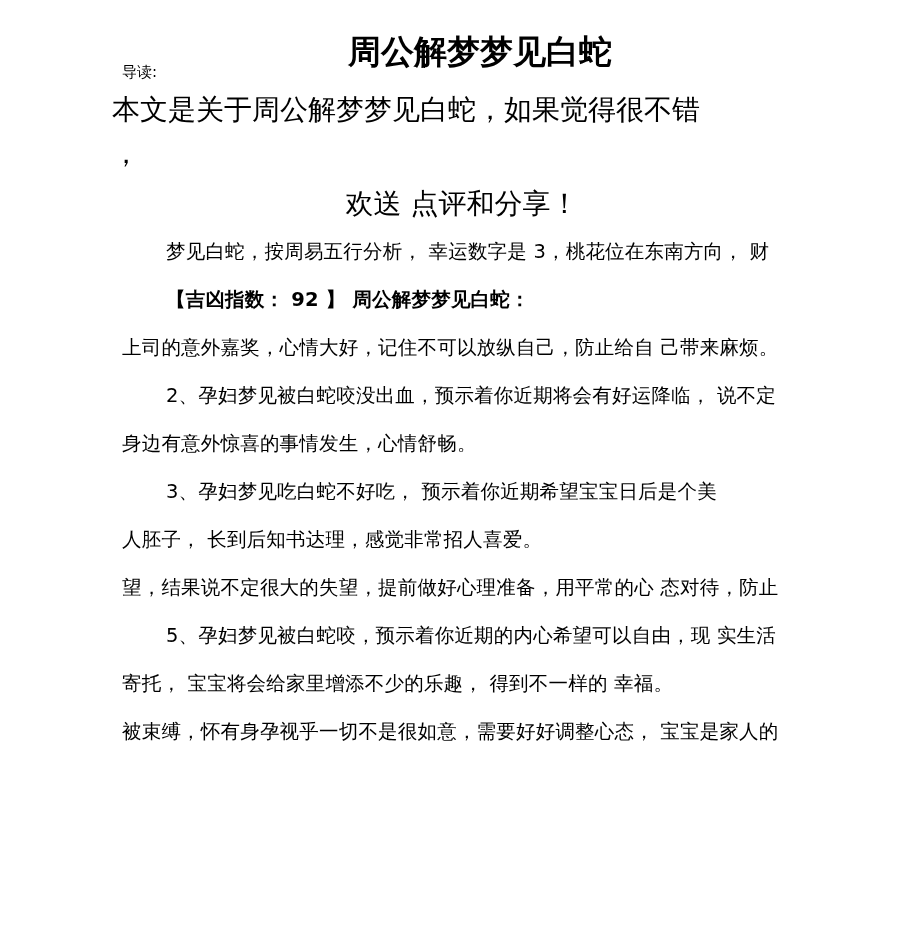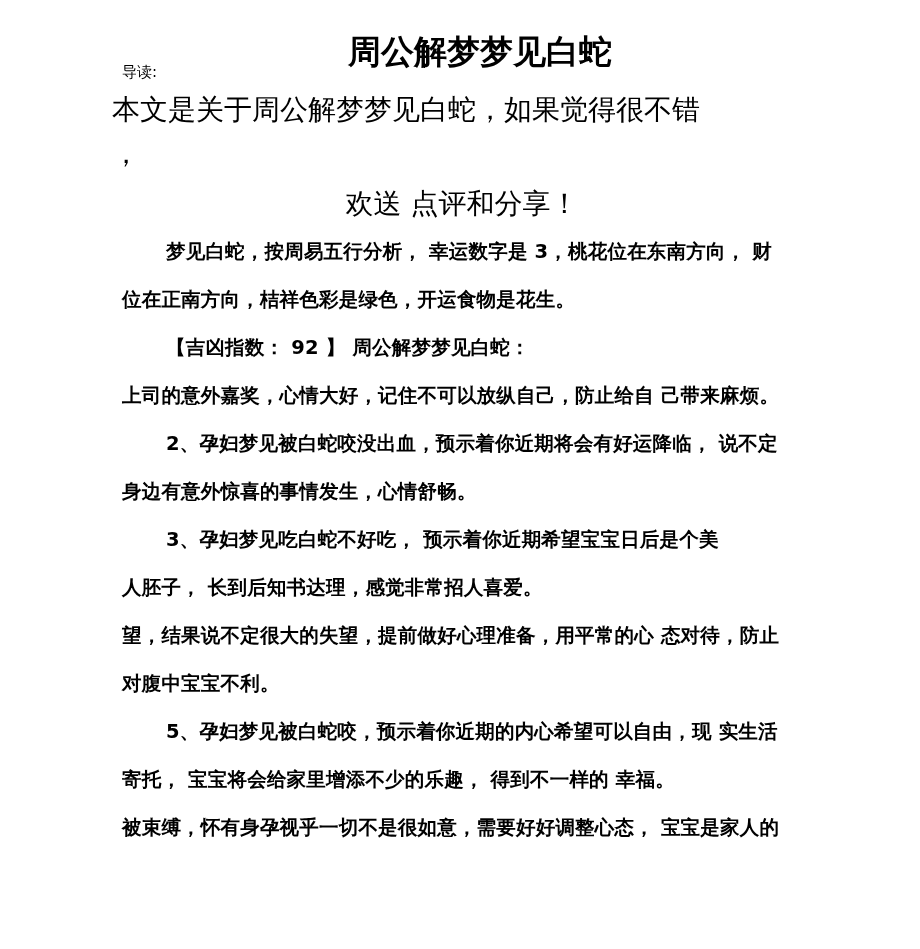--- a/index.html
+++ b/index.html
@@ -71,21 +71,21 @@
   
   .body-block {
     position: absolute;
     left: 122px;
     top: 228px;
     width: 672px;
   }
   .para {
     font-size: 19.5px;
     line-height: 48px;
-    font-weight: bold;
+    font-weight: normal;
     white-space: nowrap;
     letter-spacing: 0.2px;
   }
   .para.indent {
     padding-left: 44px;
   }
   .para.bold {
     font-weight: bold;
     padding-left: 44px;
   }
@@ -101,34 +101,32 @@
 
   <div class="intro">
     <div class="intro-line">本文是关于周公解梦梦见白蛇，如果觉得很不错</div>
     <div class="intro-line">，</div>
     <div class="intro-line gap">欢送 点评和分享！</div>
   </div>
 
   <div class="body-block">
 
     <div class="para indent">梦见白蛇，按周易五行分析， 幸运数字是 3，桃花位在东南方向， 财</div>
-    <div class="para">位在正南方向，桔祥色彩是绿色，开运食物是花生。</div>
 
     <div class="para bold">【吉凶指数： 92 】 周公解梦梦见白蛇：</div>
 
     <div class="para">上司的意外嘉奖，心情大好，记住不可以放纵自己，防止给自 己带来麻烦。</div>
 
     <div class="para indent">2、孕妇梦见被白蛇咬没出血，预示着你近期将会有好运降临， 说不定</div>
     <div class="para">身边有意外惊喜的事情发生，心情舒畅。</div>
 
     <div class="para indent">3、孕妇梦见吃白蛇不好吃， 预示着你近期希望宝宝日后是个美</div>
     <div class="para">人胚子， 长到后知书达理，感觉非常招人喜爱。</div>
 
     <div class="para">望，结果说不定很大的失望，提前做好心理准备，用平常的心 态对待，防止</div>
-    <div class="para">对腹中宝宝不利。</div>
 
     <div class="para indent">5、孕妇梦见被白蛇咬，预示着你近期的内心希望可以自由，现 实生活</div>
     <div class="para">寄托， 宝宝将会给家里增添不少的乐趣， 得到不一样的 幸福。</div>
     <div class="para">被束缚，怀有身孕视乎一切不是很如意，需要好好调整心态， 宝宝是家人的</div>
 
   </div>
 
 </div>
 
 </body></html>

